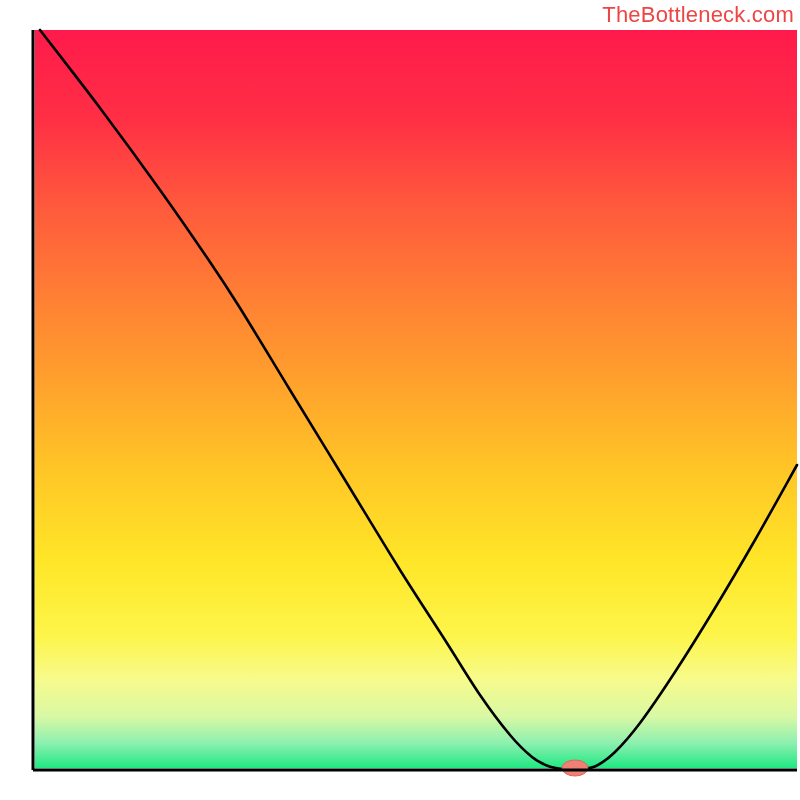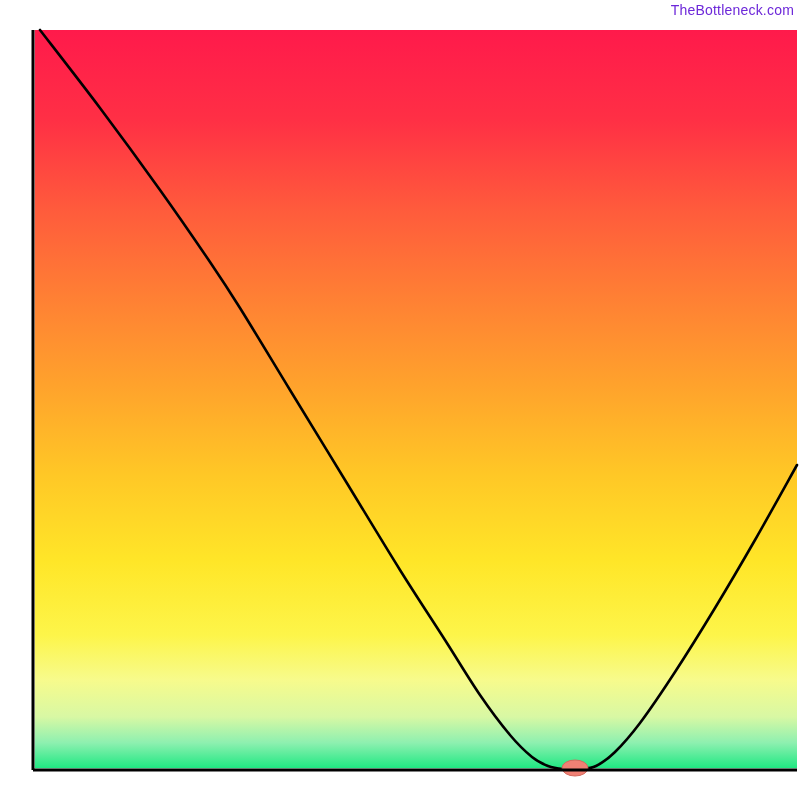--- a/index.html
+++ b/index.html
@@ -13,23 +13,23 @@
   }
   .stage {
     position: relative;
     width: 800px;
     height: 800px;
   }
   .watermark {
     position: absolute;
     top: 2px;
     right: 6px;
-    font-size: 14px;
+    font-size: 22px;
     font-weight: 500;
-    color: #6d28d9;
+    color: #ef4444;
     letter-spacing: 0.2px;
     user-select: none;
     z-index: 5;
   }
   svg.plot {
     position: absolute;
     inset: 0;
     width: 800px;
     height: 800px;
     display: block;

